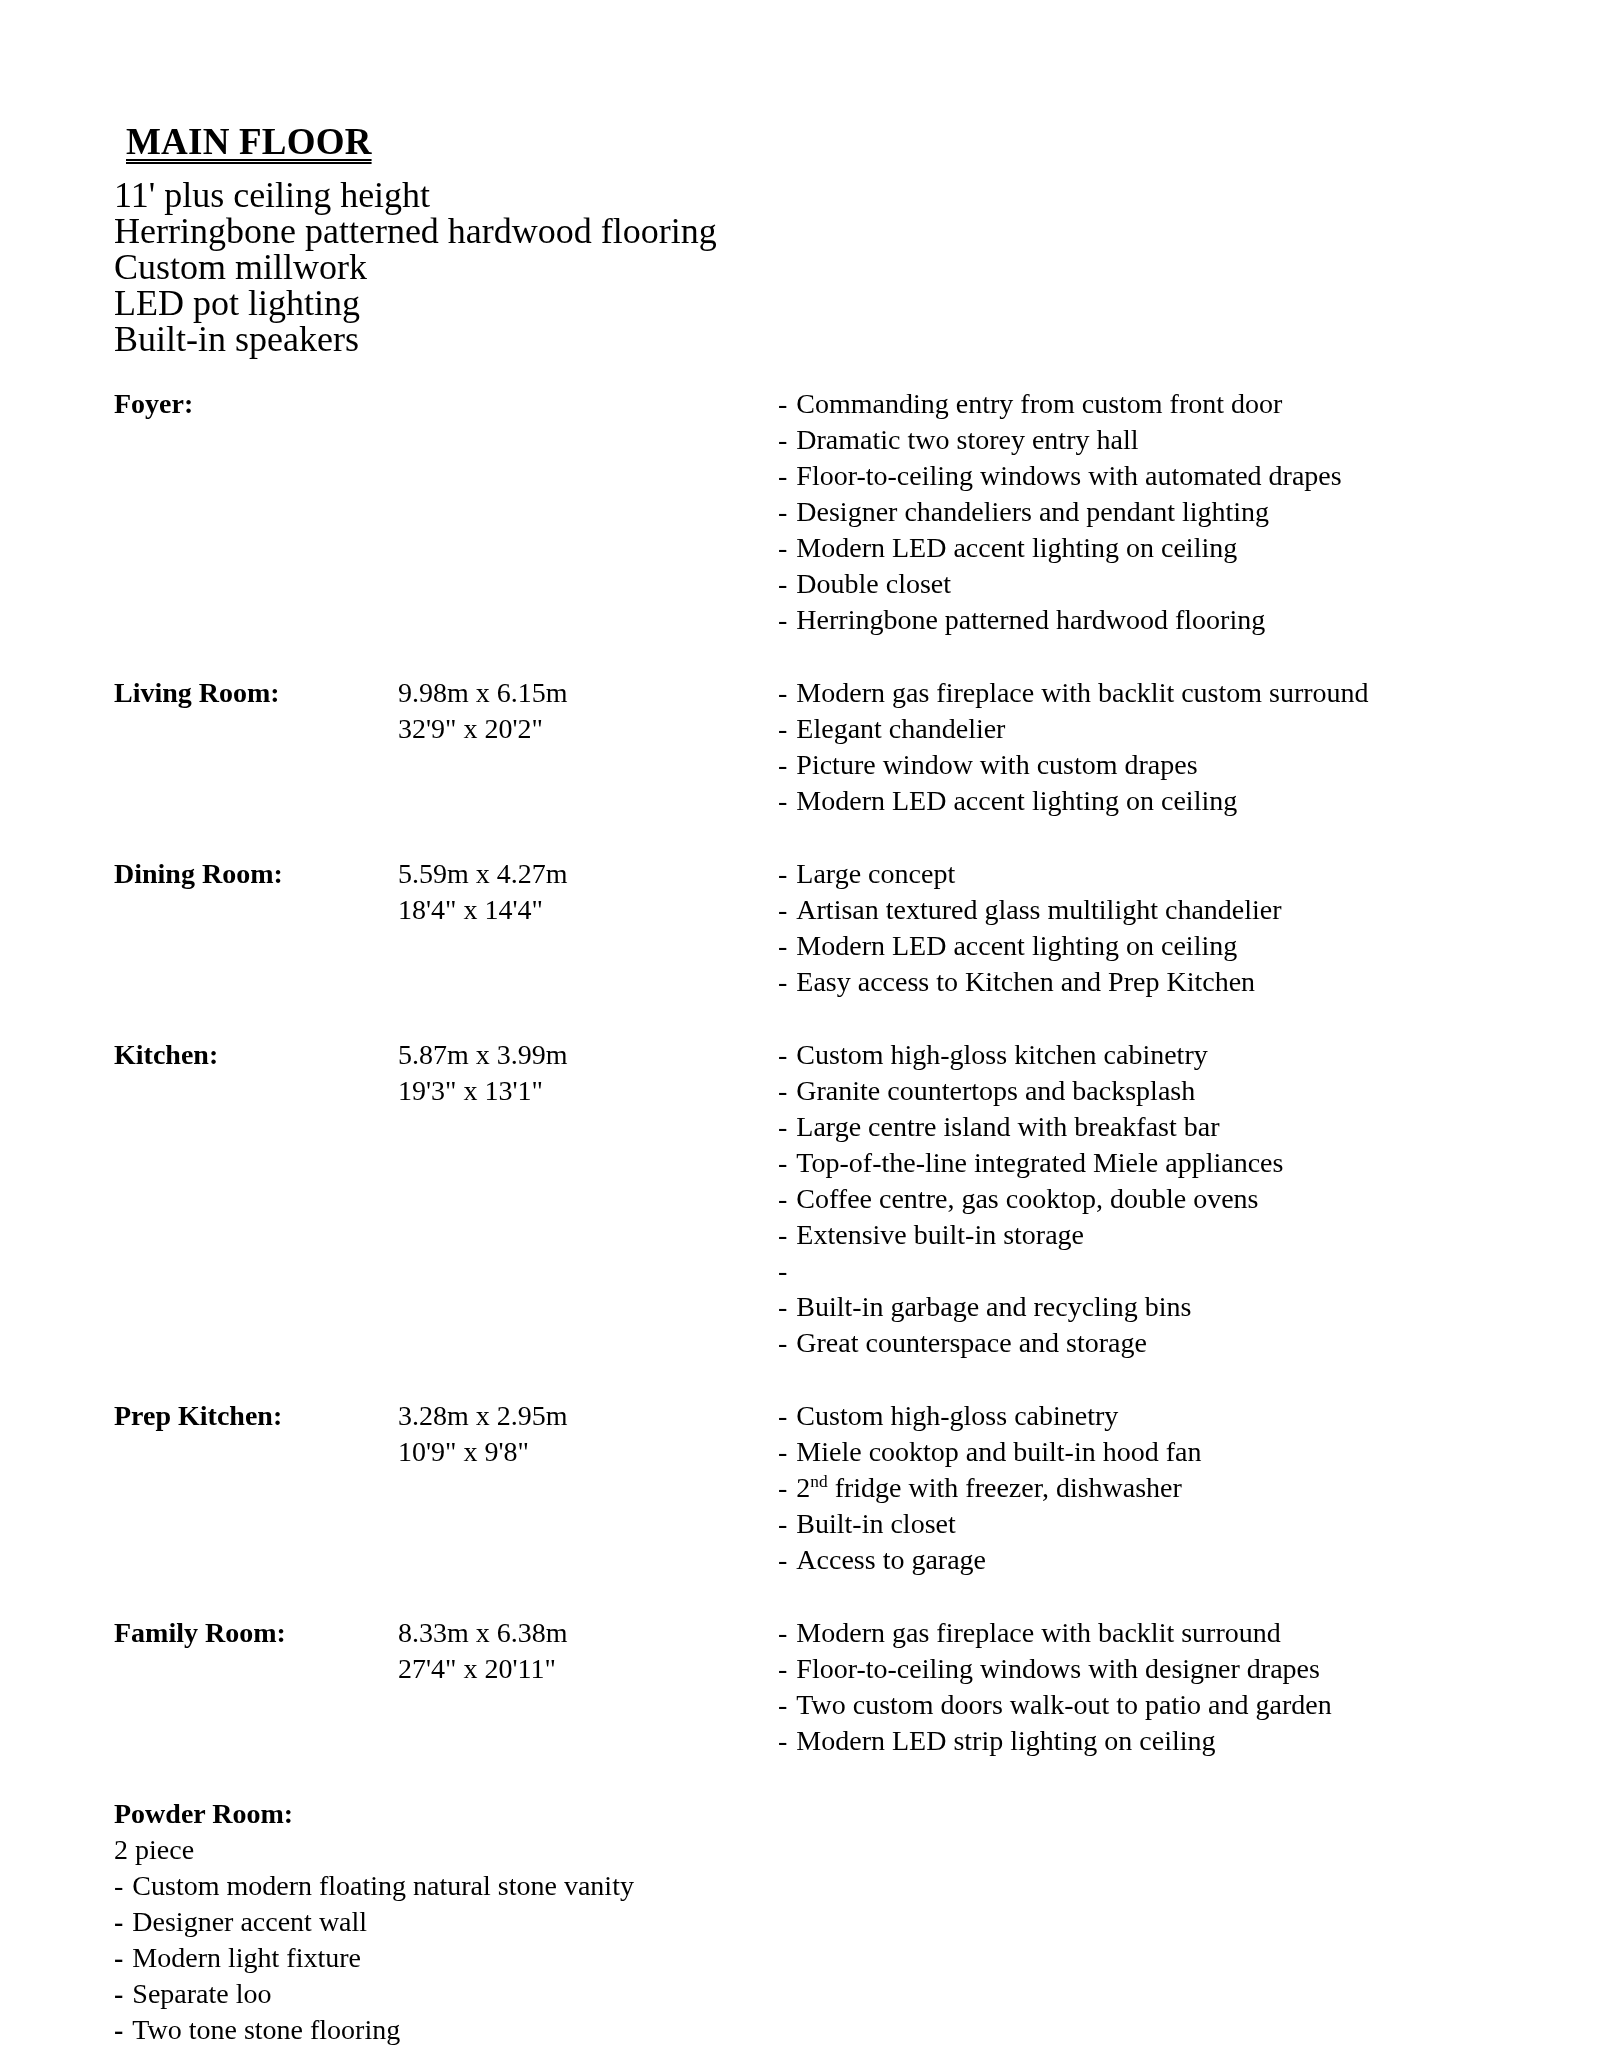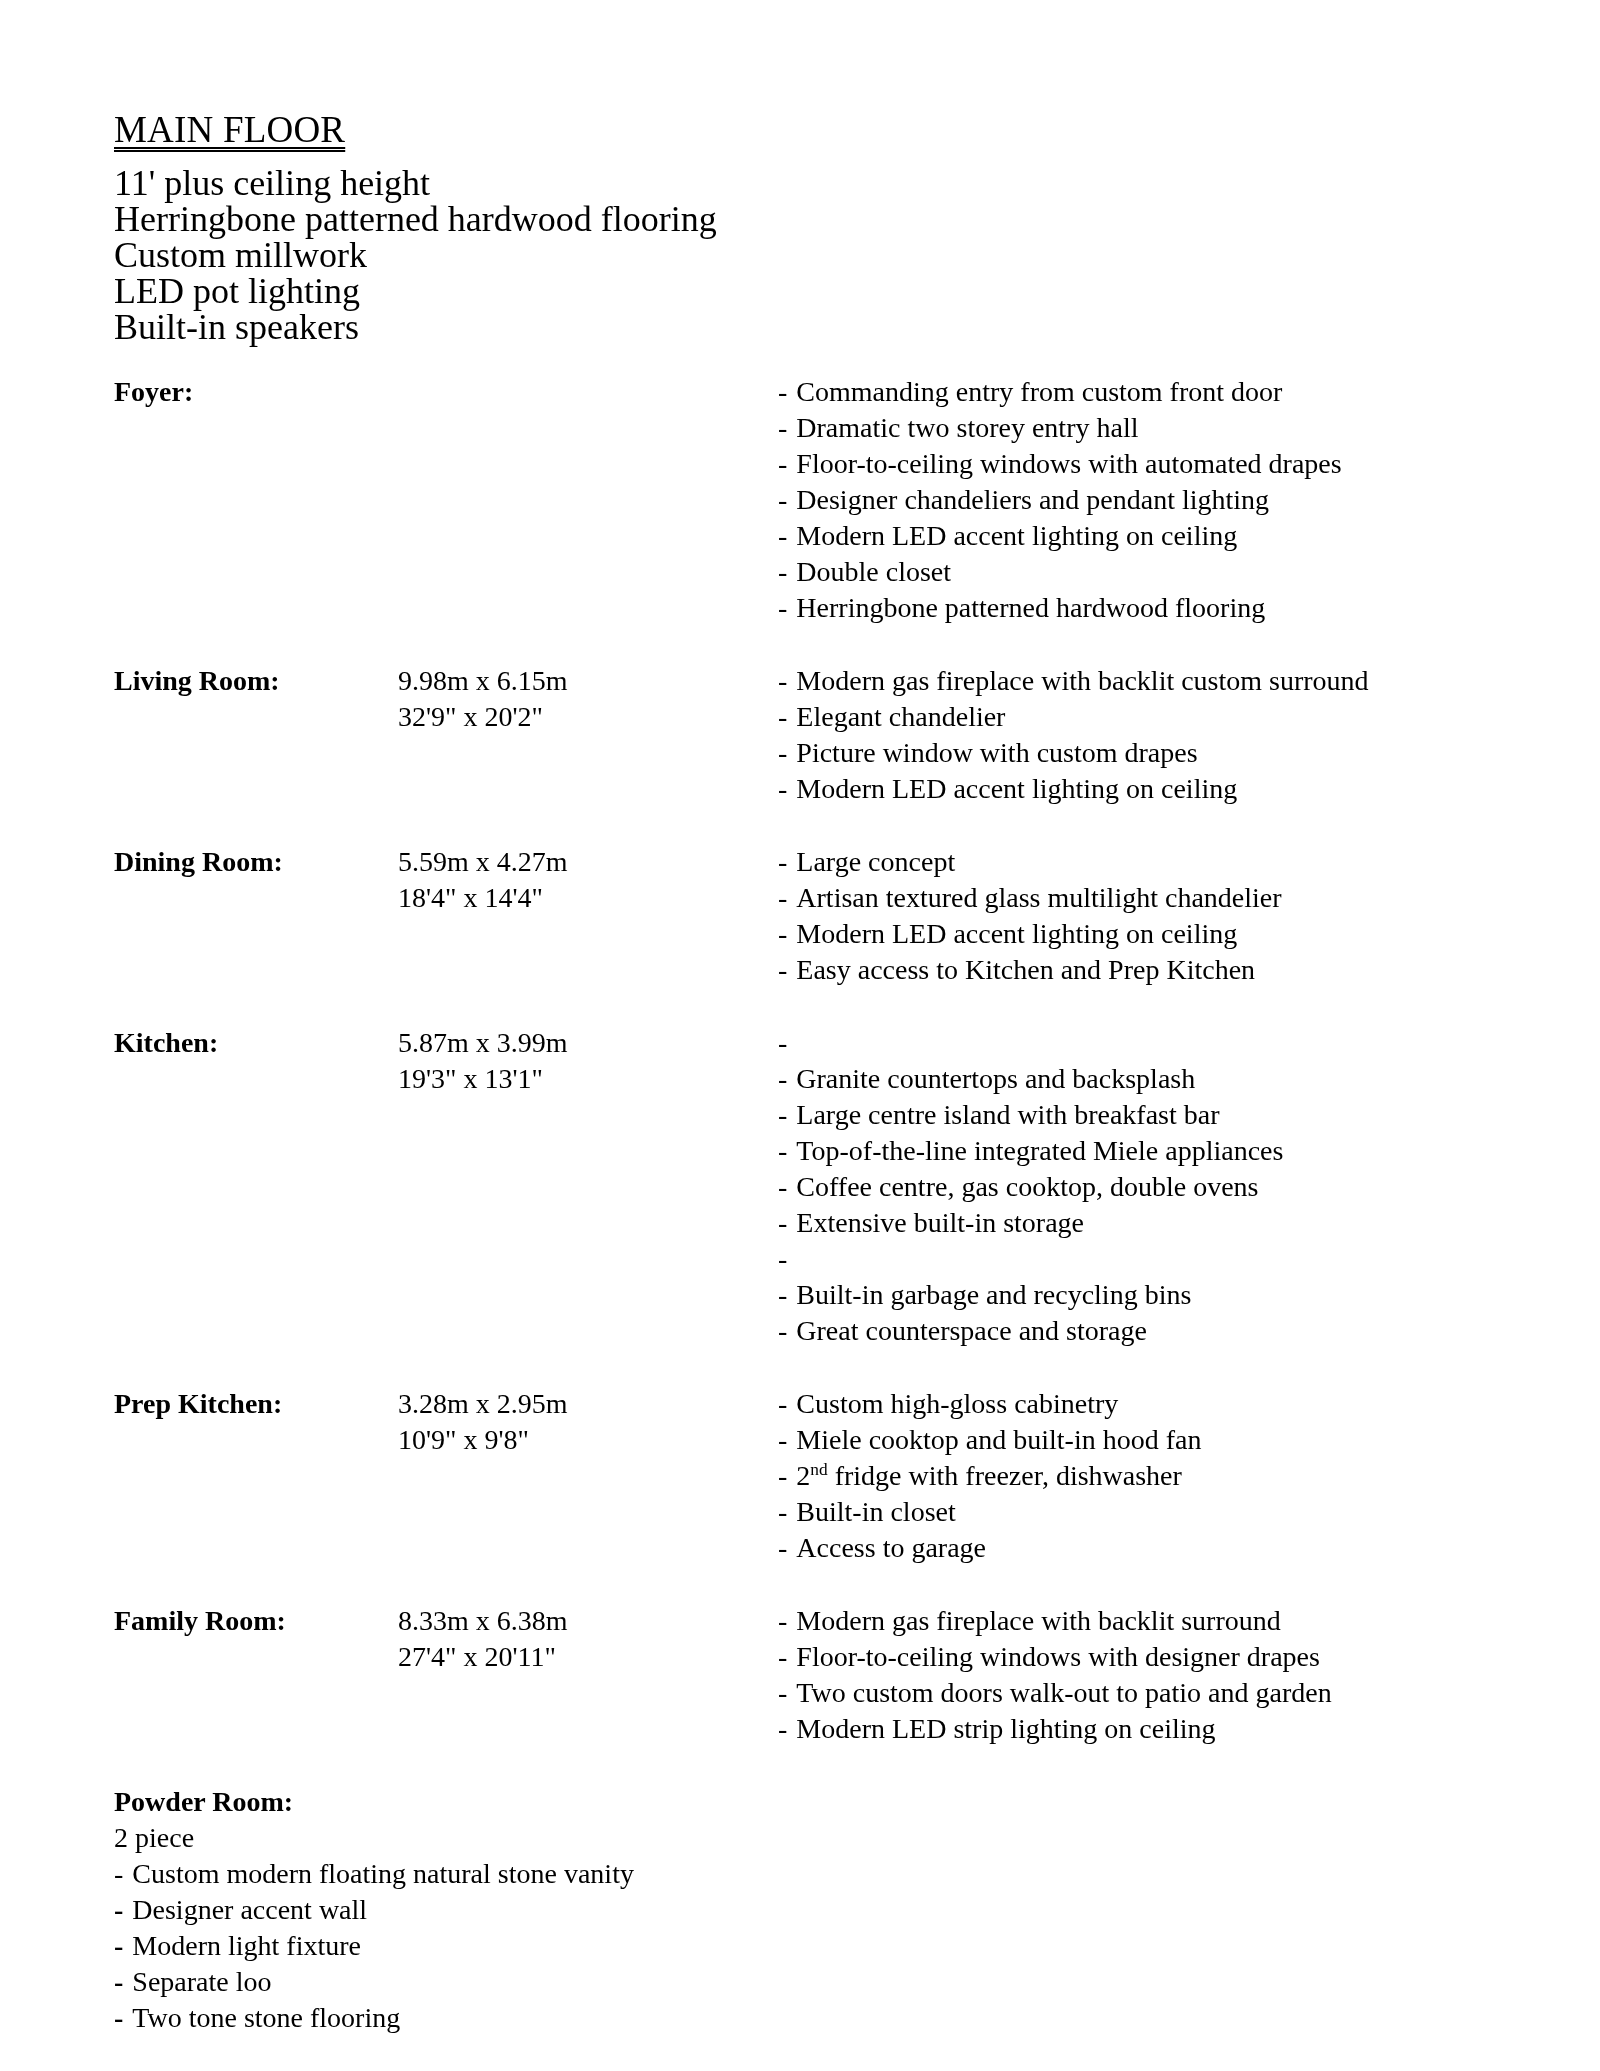--- a/index.html
+++ b/index.html
@@ -17,23 +17,23 @@
     font-family: "Liberation Serif", "DejaVu Serif", serif;
     overflow: hidden;
   }
   .content {
     position: absolute;
     left: 114px;
     top: 108px;
     width: 1430px;
   }
   .title {
-    margin: 0;
+    margin: 12px;
     font-size: 37px;
-    font-weight: 400;
+    font-weight: 700;
     line-height: 44px;
     letter-spacing: 0.2px;
   }
   .title-text {
     text-decoration: underline double;
     text-decoration-thickness: 2px;
     text-underline-offset: 5px;
   }
   .intro {
     margin-top: 13px;
@@ -176,20 +176,21 @@
         </div>
         <div class="section">
           <div class="col-label">Kitchen:</div>
           <div class="col-dims">
             <div class="dim-line">5.87m x 3.99m</div>
             <div class="dim-line">19'3" x 13'1"</div>
           </div>
           <div class="col-feats">
             <div class="feature">
               <span class="dash">-</span>
+              <span class="ftext">Custom high-gloss kitchen cabinetry</span>
             </div>
             <div class="feature">
               <span class="dash">-</span>
               <span class="ftext">Granite countertops and backsplash</span>
             </div>
             <div class="feature">
               <span class="dash">-</span>
               <span class="ftext">Large centre island with breakfast bar</span>
             </div>
             <div class="feature">

